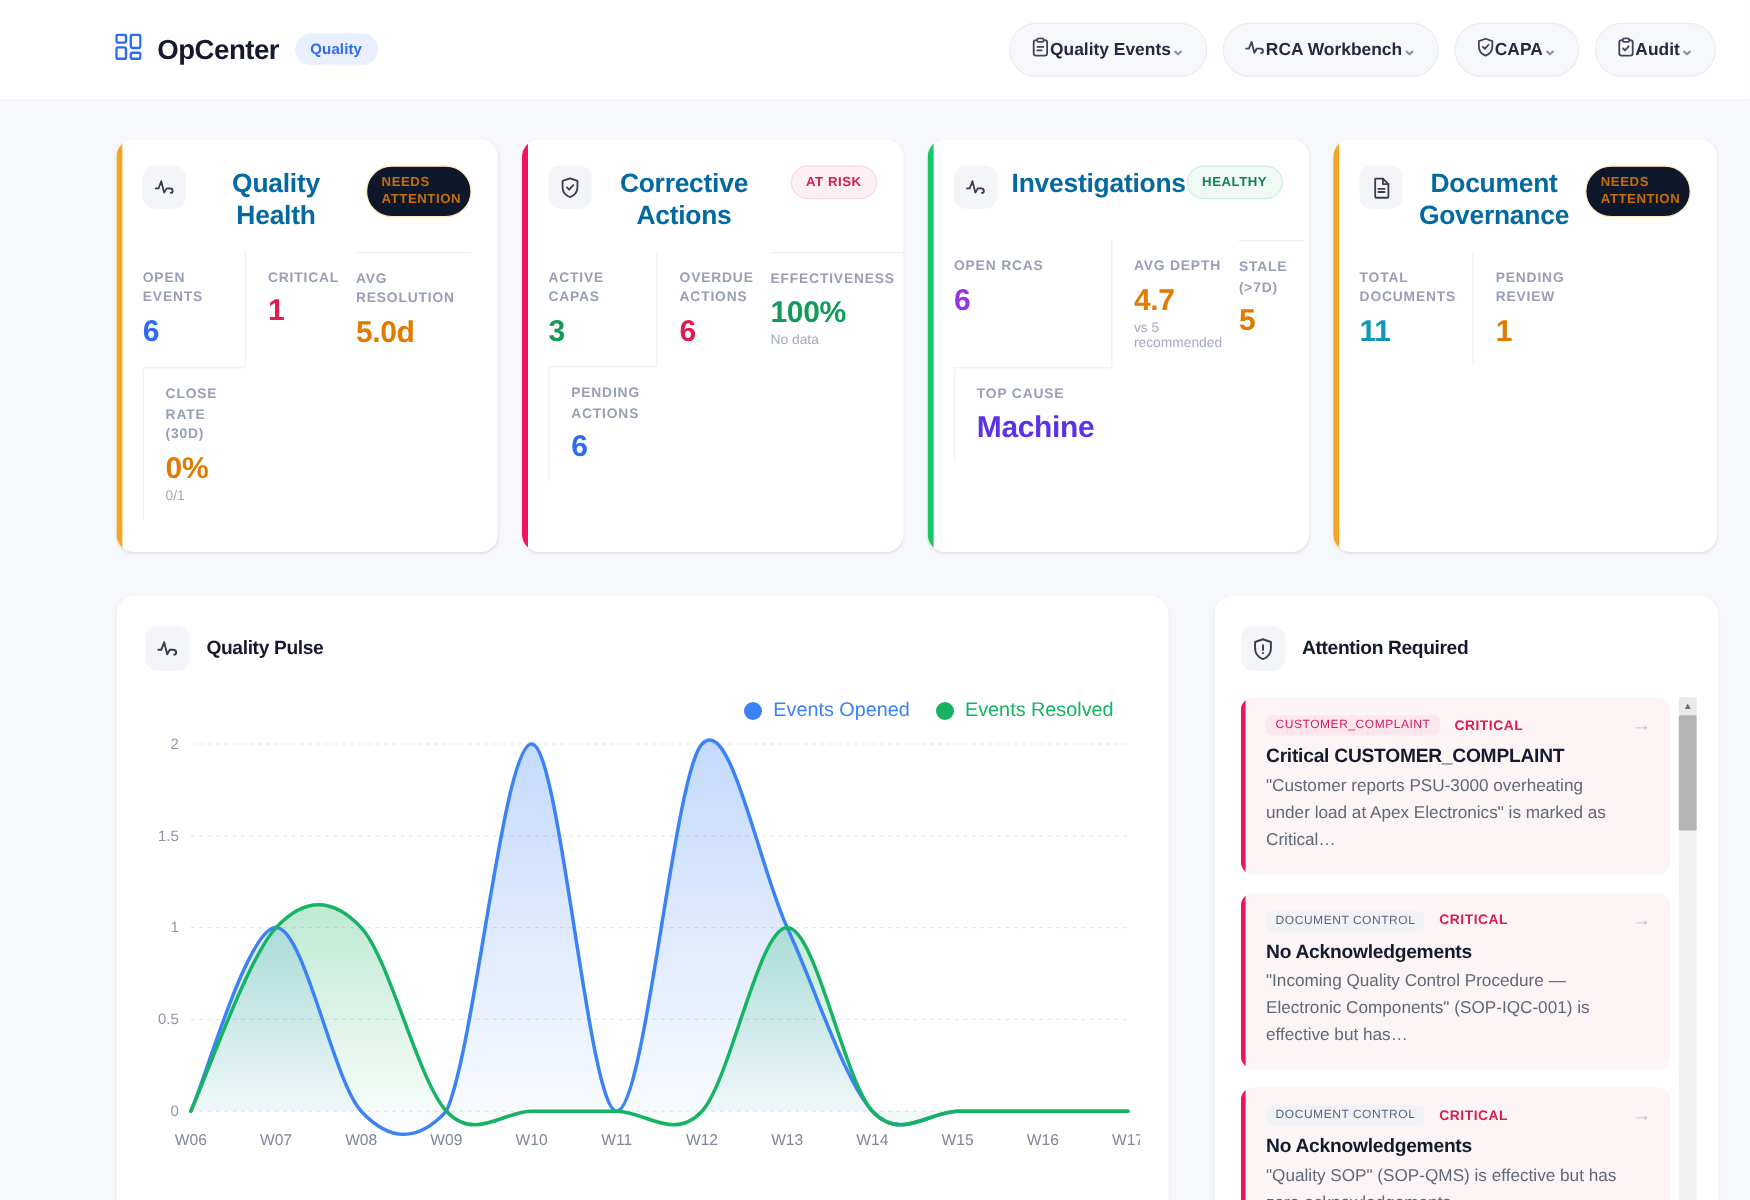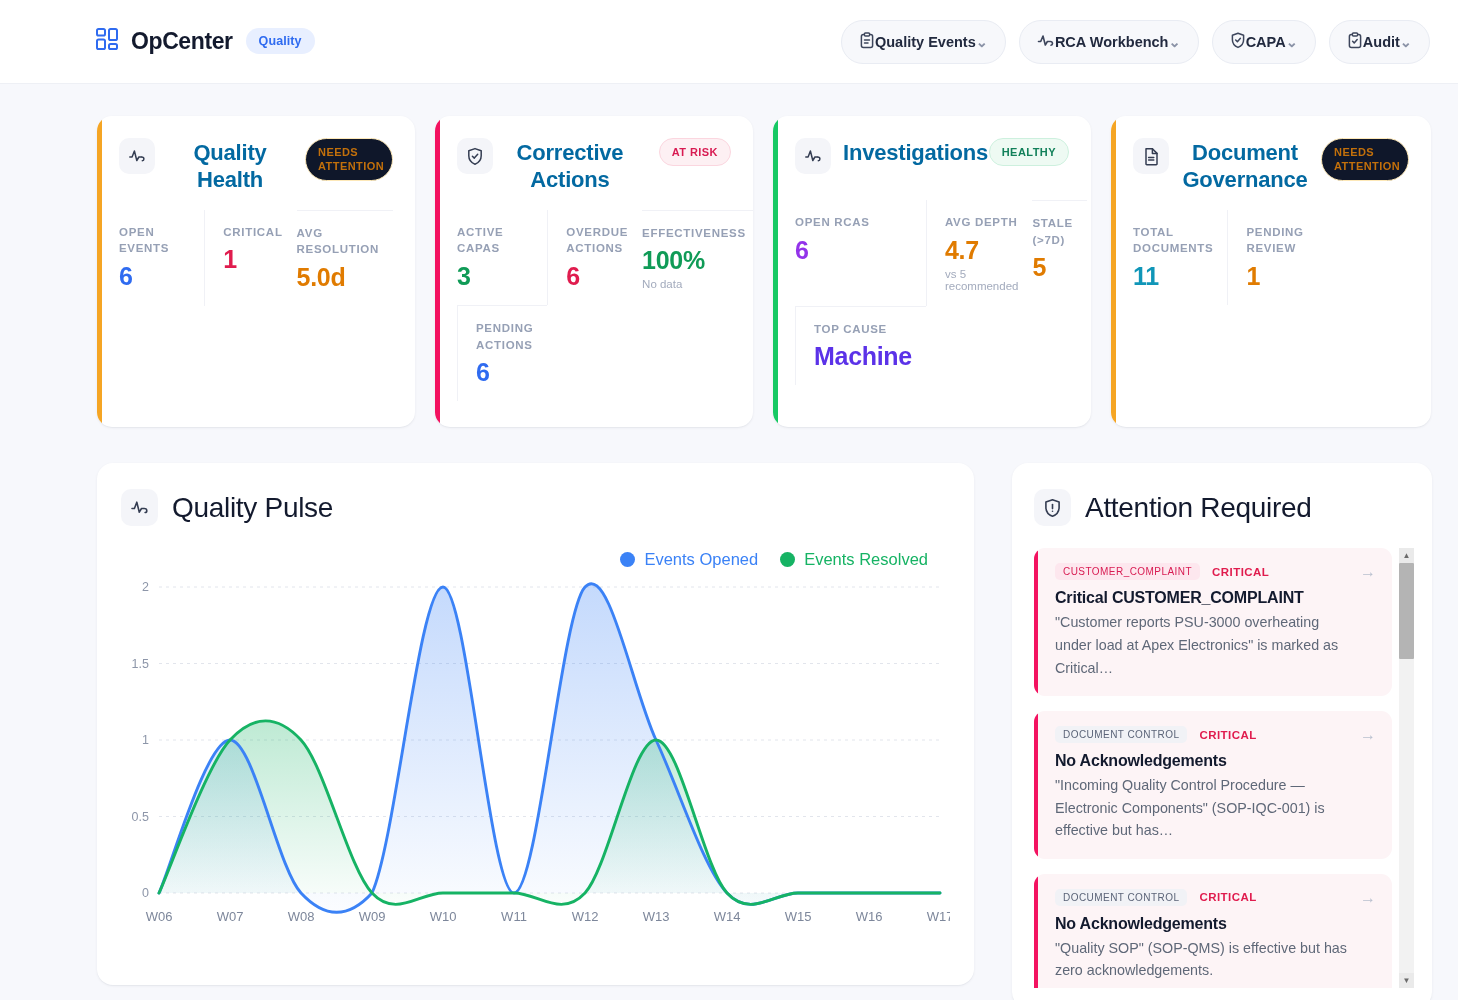--- a/index.html
+++ b/index.html
@@ -125,21 +125,21 @@
     box-shadow: 0 1px 3px rgba(22,30,55,0.06), 0 1px 1px rgba(22,30,55,0.03);
   }
   .panel-pulse { width: 877px; height: 522px; padding: 26px 24px 0 24px; }
   .panel-attn  { width: 424px; height: 545px; padding: 26px 18px 0 22px; }
 
   .panel-head { display: flex; align-items: center; gap: 14px; }
   .panel-ico {
     width: 37px; height: 37px; border-radius: 10px; background: #f4f5f9;
     display: flex; align-items: center; justify-content: center; flex: 0 0 auto;
   }
-  .panel-title { font-size: 28px; font-weight: normal; color: #131a2e; letter-spacing: -0.3px; }
+  .panel-title { font-size: 16px; font-weight: bold; color: #131a2e; letter-spacing: -0.3px; }
 
   
   .legend {
     display: flex; justify-content: flex-end; gap: 22px;
     margin-top: 24px; padding-right: 22px;
   }
   .leg { display: flex; align-items: center; gap: 9px; font-size: 16.5px; }
   .leg-dot { width: 15px; height: 15px; border-radius: 50%; }
   .leg-o { color: #3b82f6; } .leg-o .leg-dot { background: #3b82f6; }
   .leg-r { color: #16b364; } .leg-r .leg-dot { background: #16b364; }
@@ -288,20 +288,25 @@
         <div class="kpi-label">OPEN EVENTS</div>
         <div class="kpi-value" style="color:#2f6bf0">6</div>
       </div>
       <div class="kpi-cell">
         <div class="kpi-label">CRITICAL</div>
         <div class="kpi-value" style="color:#e01c4e">1</div>
       </div>
       <div class="kpi-cell">
         <div class="kpi-label">AVG RESOLUTION</div>
         <div class="kpi-value" style="color:#e07b00">5.0d</div>
+      </div>
+      <div class="kpi-cell">
+        <div class="kpi-label">CLOSE RATE (30D)</div>
+        <div class="kpi-value" style="color:#e07b00">0%</div>
+        <div class="kpi-sub">0/1</div>
       </div>
     </div>
   </div>
 
   <div class="kpi-card kc-2">
     <div class="kpi-head">
       <span class="kpi-ico">
         <svg width="18" height="19" viewBox="0 0 18 19" fill="none" stroke="#343d52" stroke-width="1.5" stroke-linecap="round" stroke-linejoin="round">
           <path d="M9 1.6l6.2 2.2v5c0 4-2.5 7-6.2 8.4-3.7-1.4-6.2-4.4-6.2-8.4v-5L9 1.6z"></path>
           <path d="M6.4 9.2l1.9 1.9 3.4-3.8"></path>

